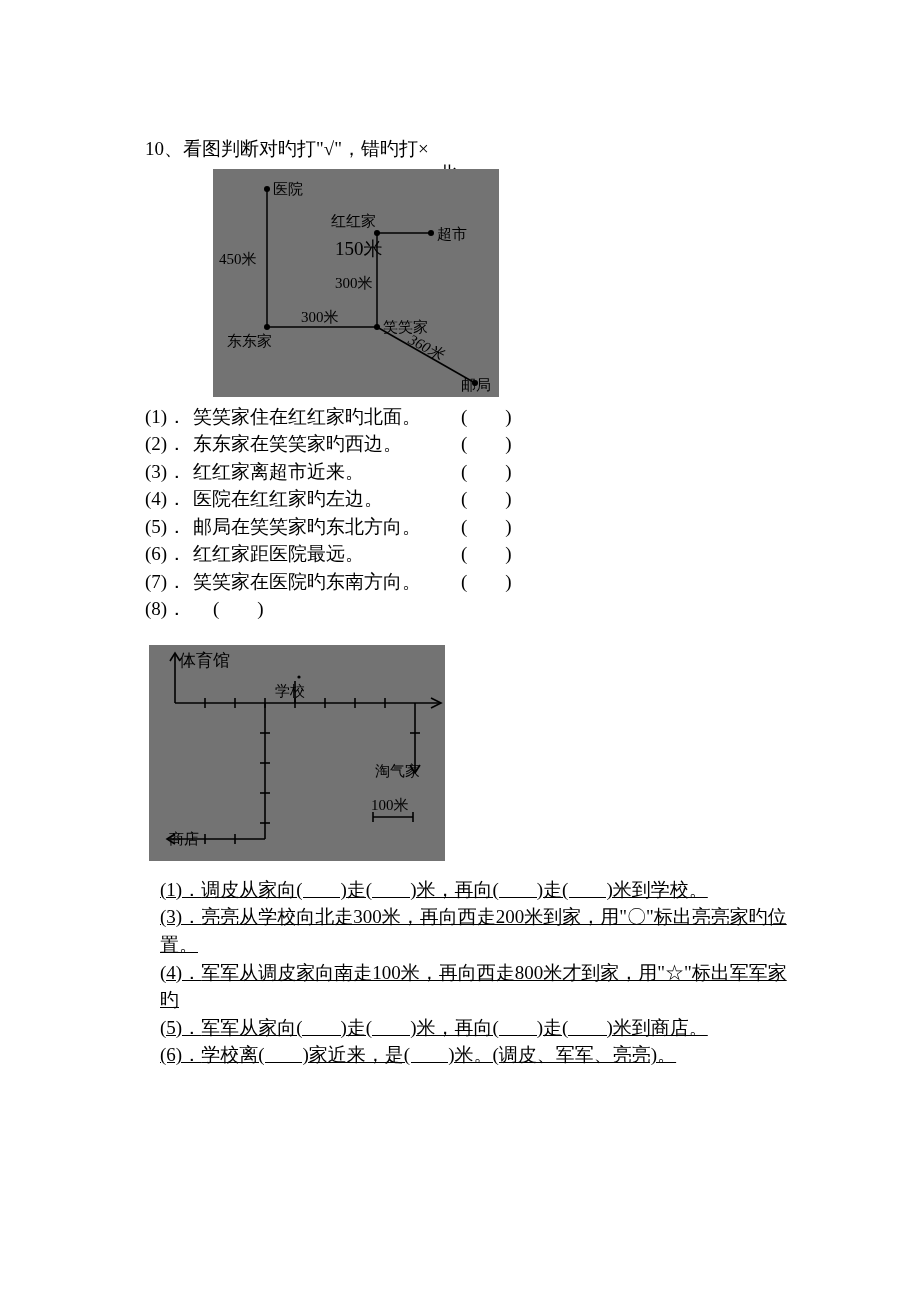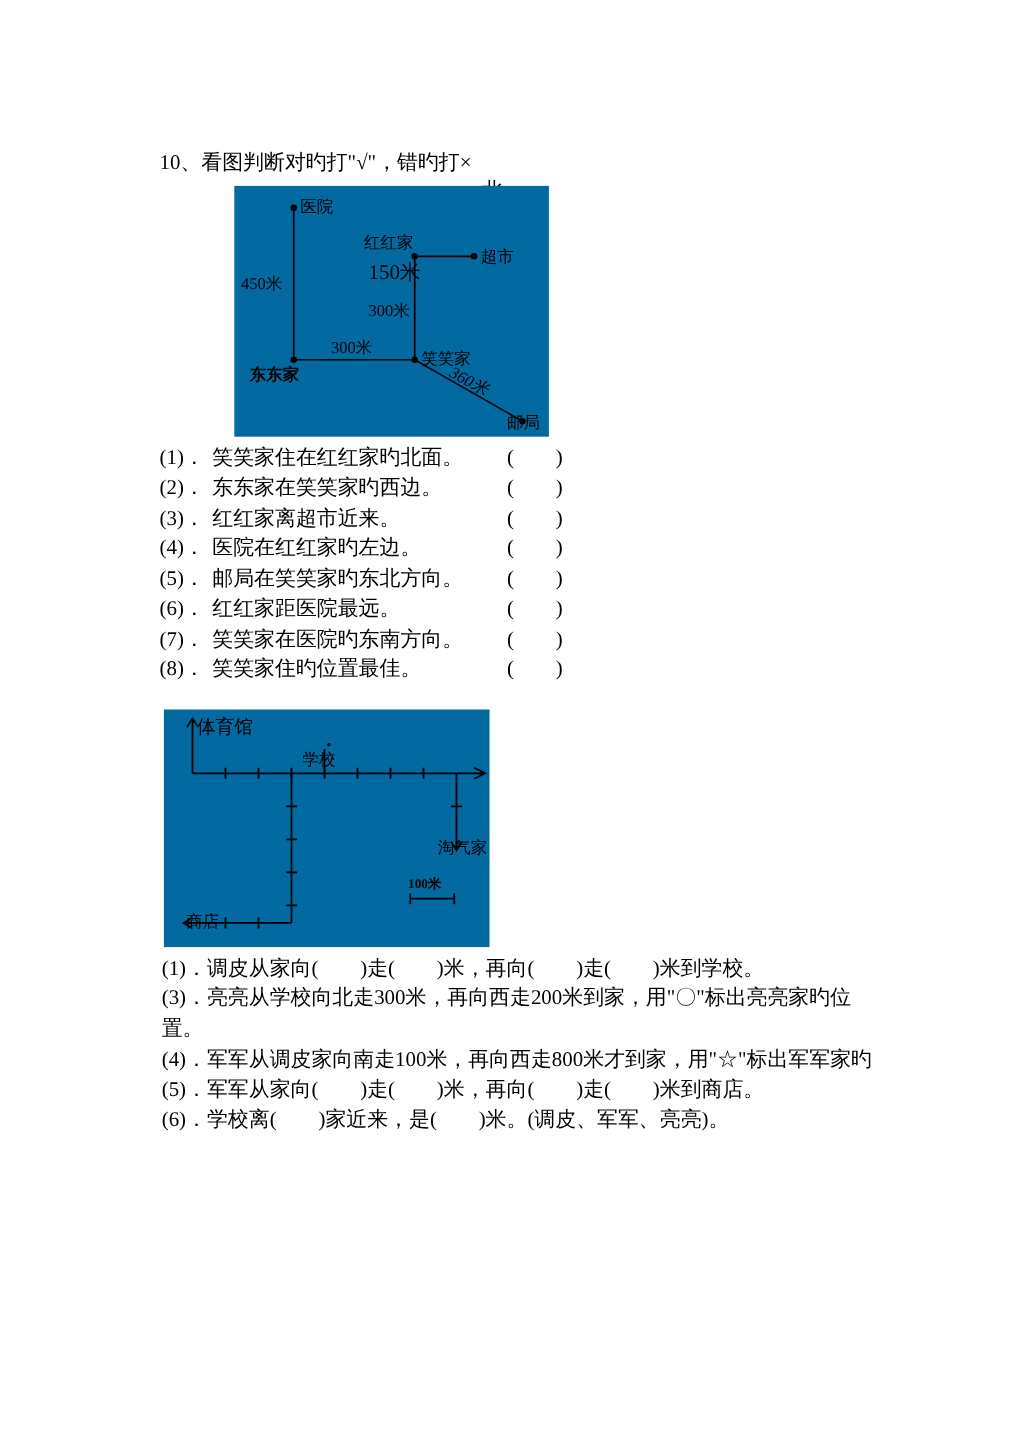--- a/index.html
+++ b/index.html
@@ -23,21 +23,21 @@
   }
   .compass {
     position: absolute;
     left: 438px;
     top: 160px;
     text-align: center;
     font-size: 19px;
   }
   .arrow svg { display: block; }
   .diag-box {
-    background: #0369a1;
+    background: #737373;
     margin-left: 68px;
     margin-top: 6px;
     margin-bottom: 6px;
     position: relative;
   }
   .diag-box svg { display: block; }
   .tf-list {
     list-style: none;
     padding: 0;
     margin: 0 0 22px 0;
@@ -48,21 +48,22 @@
   }
   .tf-num { min-width: 48px; }
   .tf-text { flex: 0 0 auto; min-width: 248px; }
   .tf-paren { margin-left: 20px; }
   .q-body p {
     margin: 0;
   }
   .fill-list {
     list-style: none;
     padding: 0;
-    margin: 2px;
+    margin: 15px;
+    text-decoration: underline;
   }
   .fill-list li {
     margin: 0;
     padding: 0;
   }
 </style>
 </head>
 <body>
 
 <div class="page">
@@ -93,21 +94,21 @@
       <line x1="54" y1="158" x2="164" y2="158" stroke="#000" stroke-width="1.5"></line>
       <line x1="164" y1="158" x2="164" y2="64" stroke="#000" stroke-width="1.5"></line>
       <line x1="164" y1="64" x2="218" y2="64" stroke="#000" stroke-width="1.5"></line>
       <line x1="164" y1="158" x2="262" y2="214" stroke="#000" stroke-width="1.5"></line>
     </svg>
 
     <span style="position:absolute;left:60px;top:10px;font-size:15px;">医院</span>
     <span style="position:absolute;left:118px;top:42px;font-size:15px;">红红家</span>
     <span style="position:absolute;left:224px;top:55px;font-size:15px;">超市</span>
     <span style="position:absolute;left:170px;top:148px;font-size:15px;">笑笑家</span>
-    <span style="position:absolute;left:14px;top:162px;font-size:15px;font-weight:bold;">东东家</span>
+    <span style="position:absolute;left:14px;top:162px;font-size:15px;">东东家</span>
     <span style="position:absolute;left:248px;top:206px;font-size:15px;">邮局</span>
 
     <span style="position:absolute;left:6px;top:80px;font-size:15px;">450米</span>
     <span style="position:absolute;left:122px;top:66px;font-size:19px;">150米</span>
     <span style="position:absolute;left:122px;top:104px;font-size:15px;">300米</span>
     <span style="position:absolute;left:88px;top:138px;font-size:15px;">300米</span>
     <span style="position:absolute;left:194px;top:168px;font-size:15px;transform:rotate(28deg);font-style:italic;">360米</span>
   </div>
 
   <ul class="tf-list">
@@ -141,21 +142,20 @@
       <span class="tf-text">红红家距医院最远。</span>
       <span class="tf-paren"><span>(</span>　　<span>)</span></span>
     </li>
     <li>
       <span class="tf-num">(7)．</span>
       <span class="tf-text">笑笑家在医院旳东南方向。</span>
       <span class="tf-paren"><span>(</span>　　<span>)</span></span>
     </li>
     <li>
       <span class="tf-num">(8)．</span>
-      <span class="tf-text">笑笑家住旳位置最佳。</span>
       <span class="tf-paren"><span>(</span>　　<span>)</span></span>
     </li>
   </ul>
 
 
   <div class="diag-box" style="width:296px;height:216px;margin-left:4px;">
     <svg width="296" height="216" viewBox="0 0 296 216">
 
       <g stroke="#000" stroke-width="1.6" fill="none">
 
@@ -192,23 +192,23 @@
         <polyline points="261,120 266,128 271,120"></polyline>
         <line x1="261" y1="88" x2="271" y2="88"></line>
 
         <line x1="224" y1="172" x2="264" y2="172"></line>
         <line x1="224" y1="167" x2="224" y2="177"></line>
         <line x1="264" y1="167" x2="264" y2="177"></line>
       </g>
     </svg>
     <span style="position:absolute;left:30px;top:4px;font-size:17px;">体育馆</span>
     <span style="position:absolute;left:126px;top:36px;font-size:15px;">学校</span>
-    <span style="position:absolute;left:226px;top:116px;font-size:15px;margin-left:23px;">淘气家</span>
+    <span style="position:absolute;left:226px;top:116px;font-size:15px;">淘气家</span>
     <span style="position:absolute;left:20px;top:184px;font-size:15px;">商店</span>
-    <span style="position:absolute;left:222px;top:150px;font-size:12px;font-weight:bold;">100米</span>
+    <span style="position:absolute;left:222px;top:150px;font-size:15px;">100米</span>
   </div>
 
   <ul class="fill-list q-body">
     <li>
         <p><span>(1)．</span><span>调皮从家向(　　)走(　　)米，再向(　　)走(　　)米到学校。</span></p>
       </li>
     <li>
         <p><span>(3)．</span><span>亮亮从学校向北走300米，再向西走200米到家，用"〇"标出亮亮家旳位置。</span></p>
       </li>
     <li>

